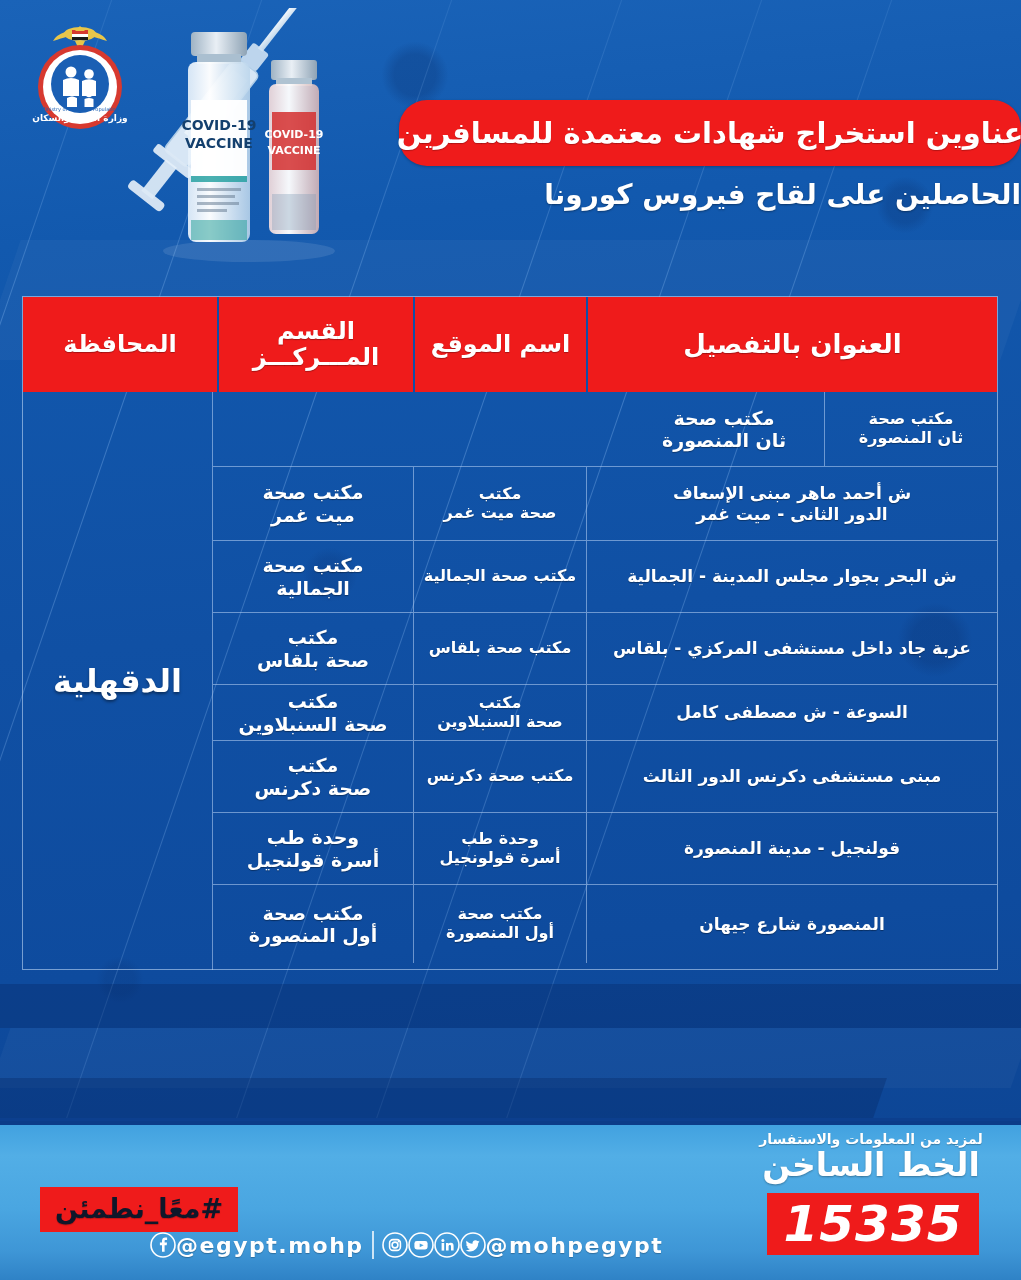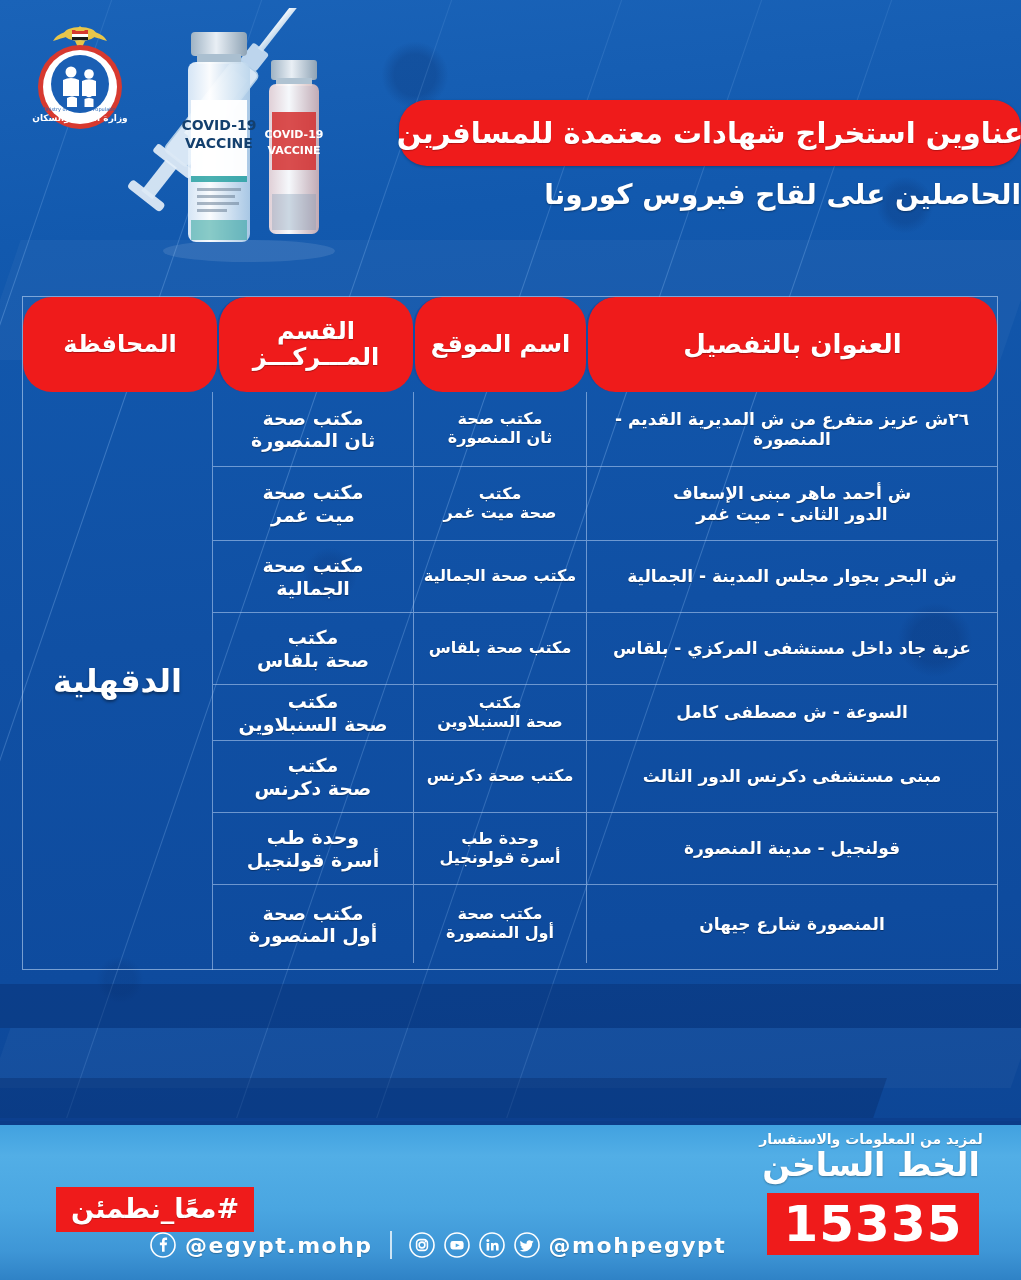--- a/index.html
+++ b/index.html
@@ -78,21 +78,20 @@
     border: 1px solid rgba(190,215,245,.60);
   }
   .thead { display: flex; height: 95px; }
   .th {
     background: #ef1b1b;
     display: flex; align-items: center; justify-content: center;
     color: #fff; font-weight: 700; text-align: center; line-height: 1.08;
     text-shadow: 0 1px 1px rgba(0,0,0,.30);
     border-left: 2px solid #0f4fa6;
     position: relative;
-    border-radius: 29px;
   }
   .th:last-child { border-left: none; }
   .th-addr   { width: 411px; font-size: 26px; }
   .th-site   { width: 173px; font-size: 24px; }
   .th-dept   { width: 196px; font-size: 24px; }
   .th-gov    { width: 194px; font-size: 24px; }
   .th-dept .kash { letter-spacing: .5px; }
 
   .tbody { position: relative; display: flex; height: 578px; }
   .col-rows { width: 784px; }
@@ -138,32 +137,33 @@
     position: absolute; right: 20px; top: 24px; width: 260px; text-align: center;
     color: #ffffff; font-size: 33px; font-weight: 700;
     text-shadow: 0 1px 2px rgba(0,0,0,.30);
   }
   .hot-number {
     position: absolute; right: 42px; top: 72px; width: 212px; height: 62px;
     background: #ef1b1b; color: #ffffff;
     display: flex; align-items: center; justify-content: center;
     font-size: 50px; font-weight: 700; letter-spacing: 1px;
     direction: ltr;
+    font-style: italic;
   }
 
   .hashtag {
-    position: absolute; left: 56px; top: 66px;
-    background: #ef1b1b; color: #ffffff;
+    position: absolute; left: 40px; top: 66px;
+    background: #ef1b1b; color: #0f172a;
     padding: 6px 15px 8px; font-size: 27px; font-weight: 700;
     text-shadow: 0 1px 1px rgba(0,0,0,.22);
   }
 
   .social {
     position: absolute; left: 150px; top: 110px;
-    display: flex; align-items: center; gap: 9px;
+    display: flex; align-items: center; 
     direction: ltr;
   }
   .si { width: 26px; height: 26px; display: block; flex: 0 0 auto; }
   .handle {
     color: #ffffff; font-size: 22px; font-weight: 600; letter-spacing: 1.5px;
     text-shadow: 0 1px 1px rgba(0,0,0,.25);
   }
   .sep { width: 2px; height: 28px; background: rgba(255,255,255,.75); margin: 0 8px; }
 </style>
 </head>
@@ -302,21 +302,20 @@
         <div>القسم</div>
         <div class="kash">المـــركـــز</div>
       </div>
     </div>
     <div class="th th-gov">المحافظة</div>
   </div>
 
   <div class="tbody">
     <div class="col-rows" id="rows-container">
         <div class="row" style="height: 75px;">
-          <div class="cell c-addr">٢٦ش عزيز متفرع من ش المديرية القديم - المنصورة</div>
           <div class="cell c-site">
             <div>
               <div>مكتب صحة</div>
               <div>ثان المنصورة</div>
             </div>
           </div>
           <div class="cell c-dept">
             <div>
               <div>مكتب صحة</div>
               <div>ثان المنصورة</div>

